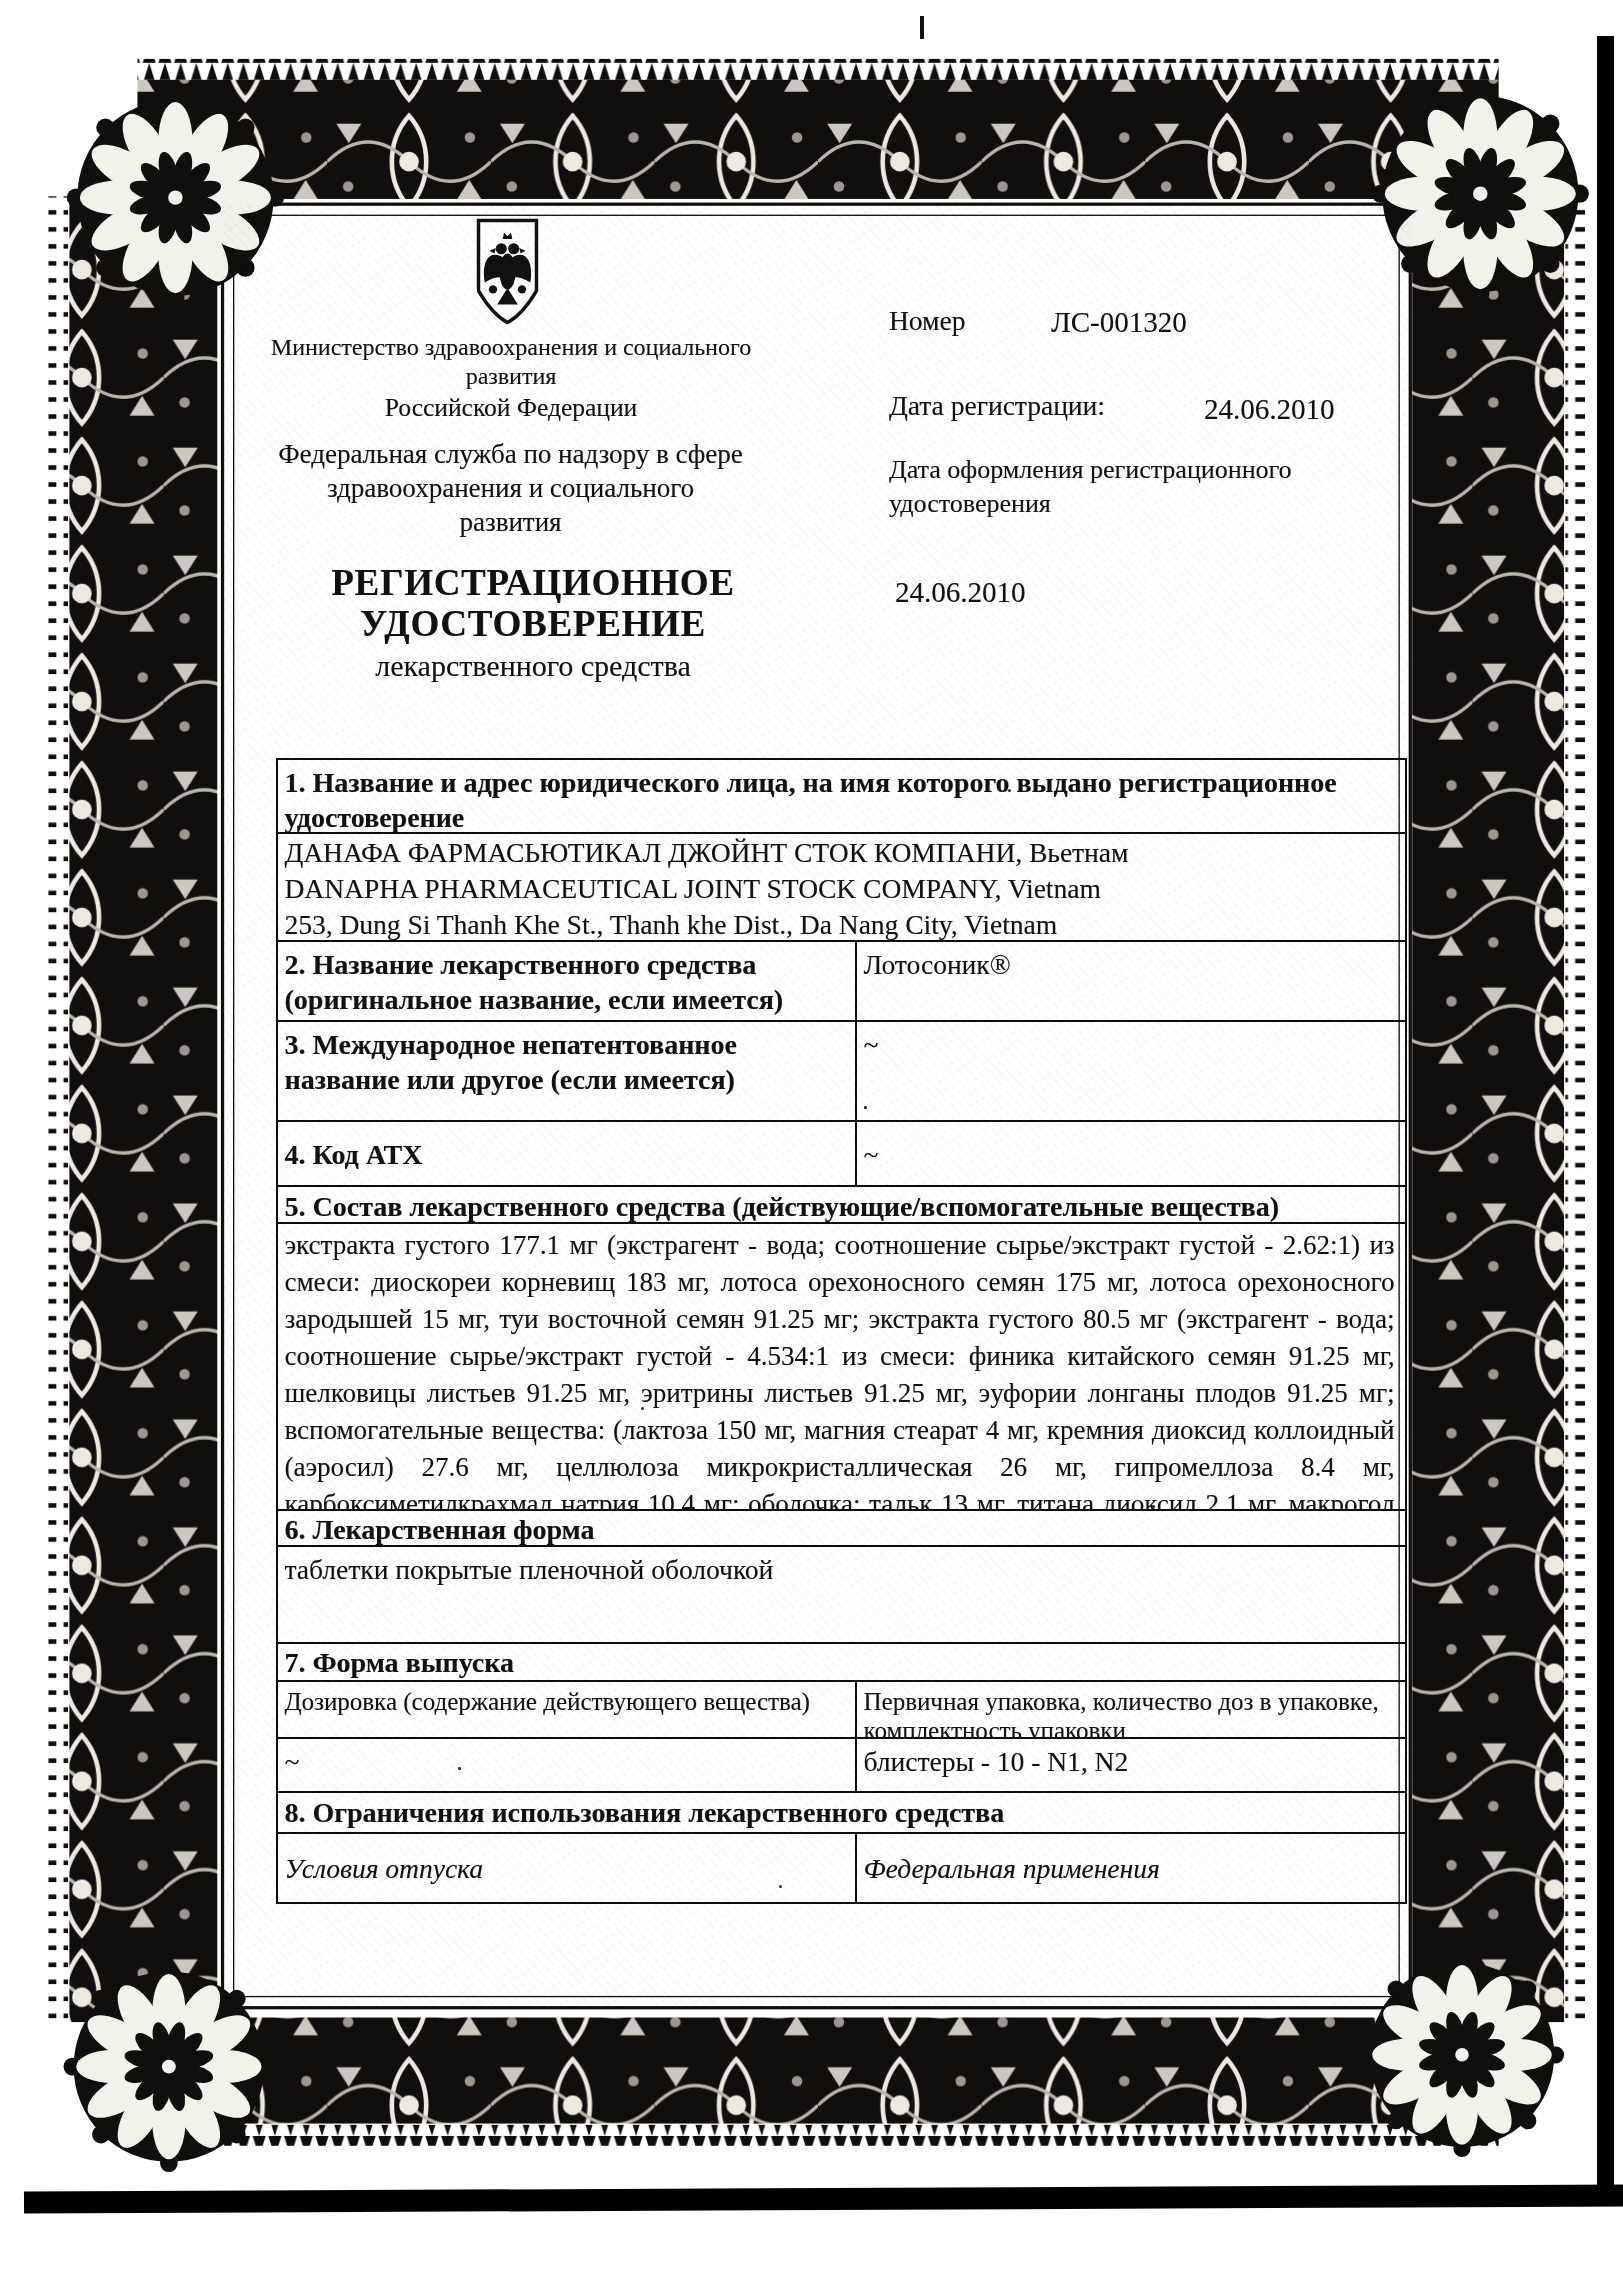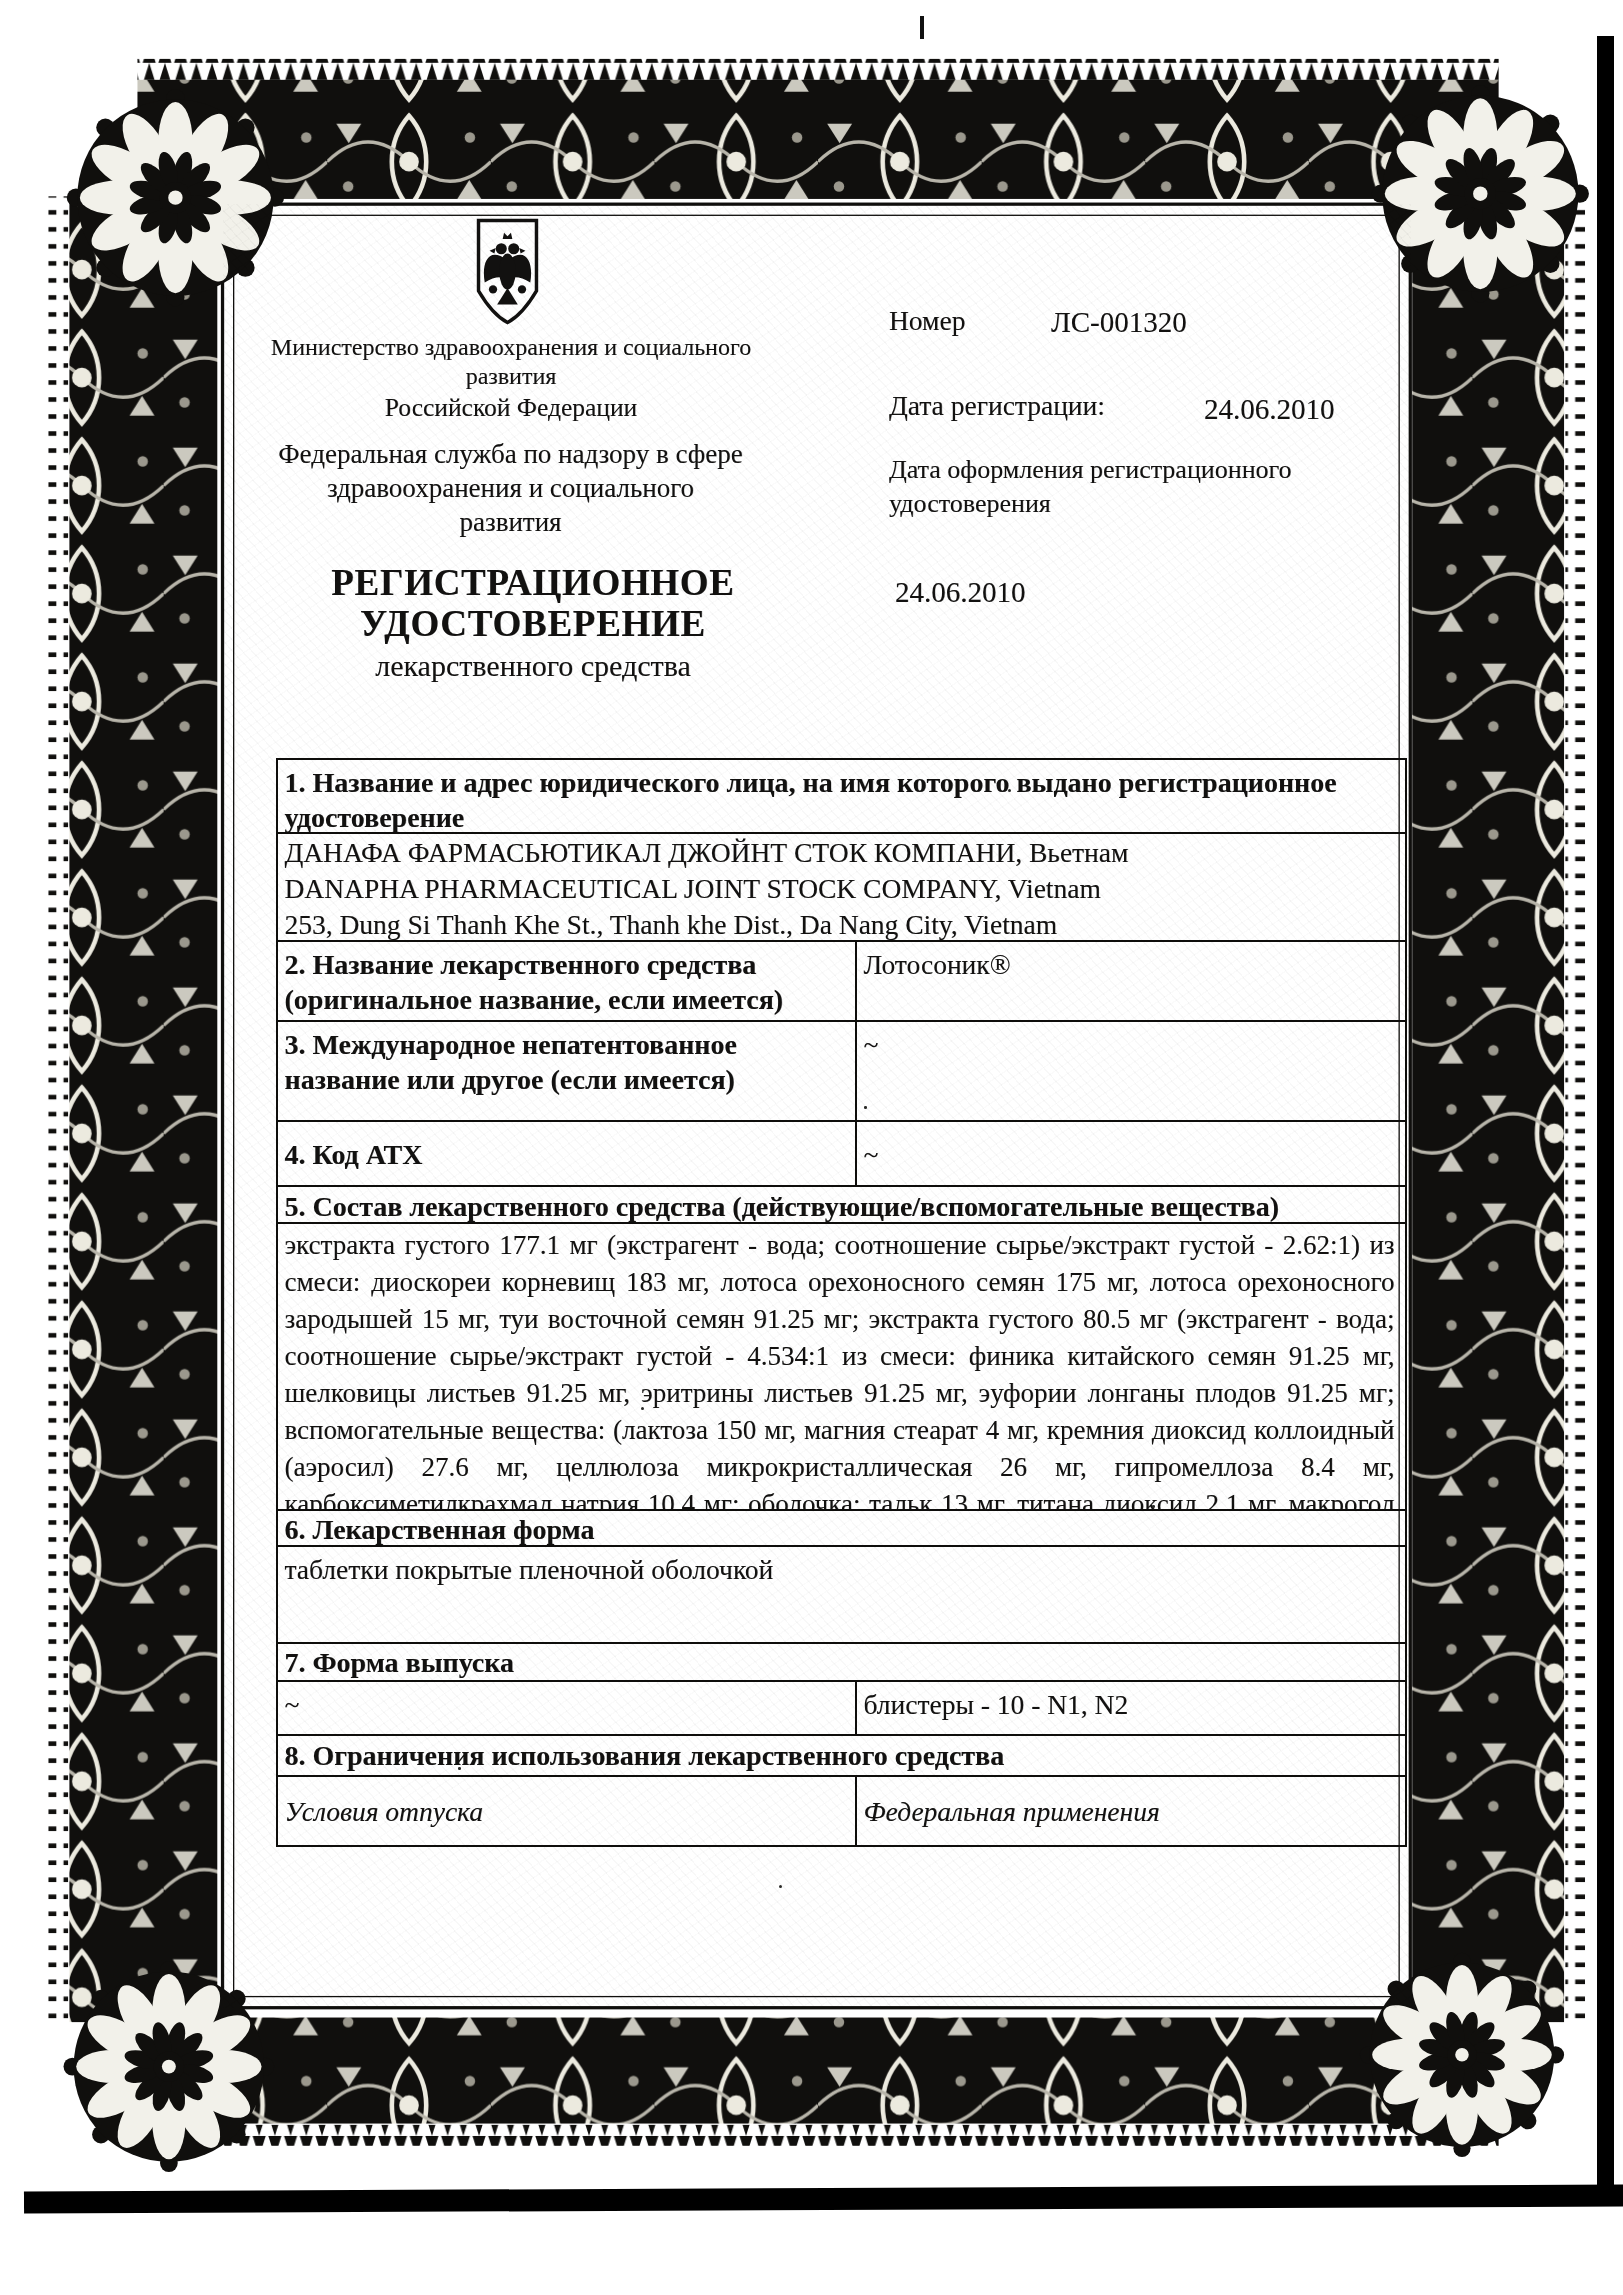--- a/index.html
+++ b/index.html
@@ -218,20 +218,24 @@
     <div class="trow" style="height:36px">
       <div class="cell bold fs-head ink" style="padding-top:1.3px">6. Лекарственная форма</div>
     </div>
     <div class="trow" style="height:97px">
       <div class="cell fs-body ink">таблетки покрытые пленочной оболочкой</div>
     </div>
 
     <div class="trow" style="height:38px">
       <div class="cell bold fs-head ink" style="padding-top:1.3px">7. Форма выпуска</div>
     </div>
+    <div class="trow cols" style="height:57px">
+      <div class="cl cell fs-sub ink">Дозировка (содержание действующего вещества)</div>
+      <div class="cr cell fs-sub ink">Первичная упаковка, количество доз в упаковке, комплектность упаковки</div>
+    </div>
     <div class="trow cols" style="height:54px">
       <div class="cl cell fs-body ink">~</div>
       <div class="cr cell fs-body ink">блистеры - 10 - N1, N2</div>
     </div>
 
     <div class="trow" style="height:41px">
       <div class="cell bold fs-head ink" style="padding-top:2px">8. Ограничения использования лекарственного средства</div>
     </div>
     <div class="trow cols" style="height:70px">
       <div class="cl cell fs-body ink italic vcenter">Условия отпуска</div>

